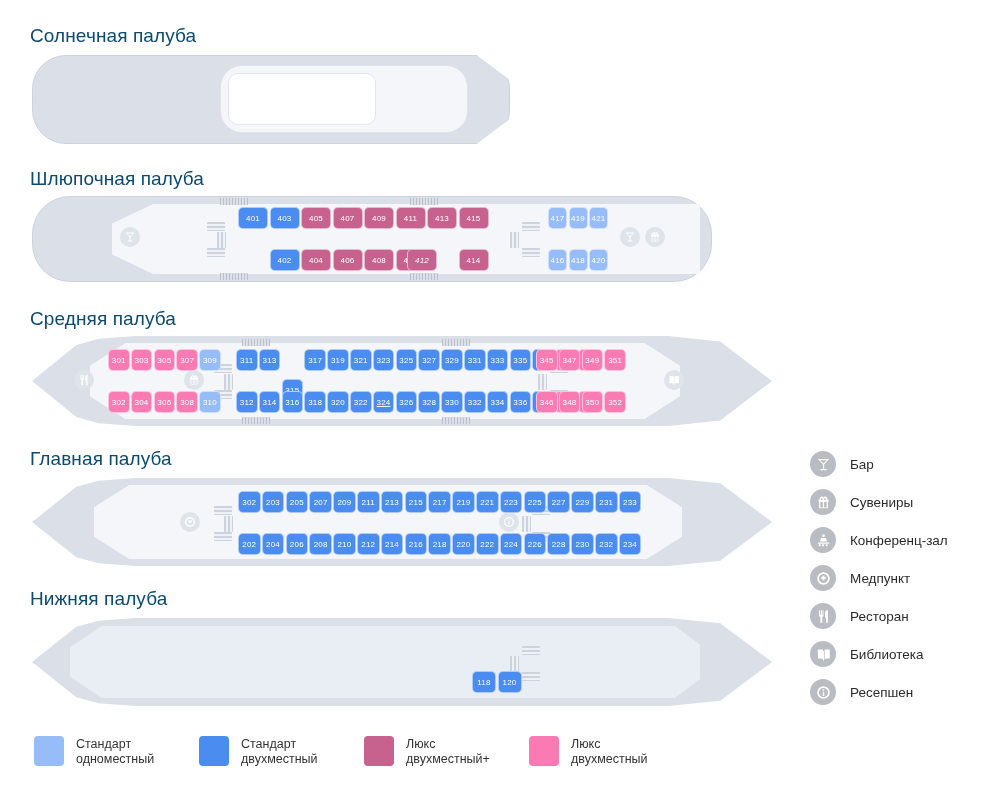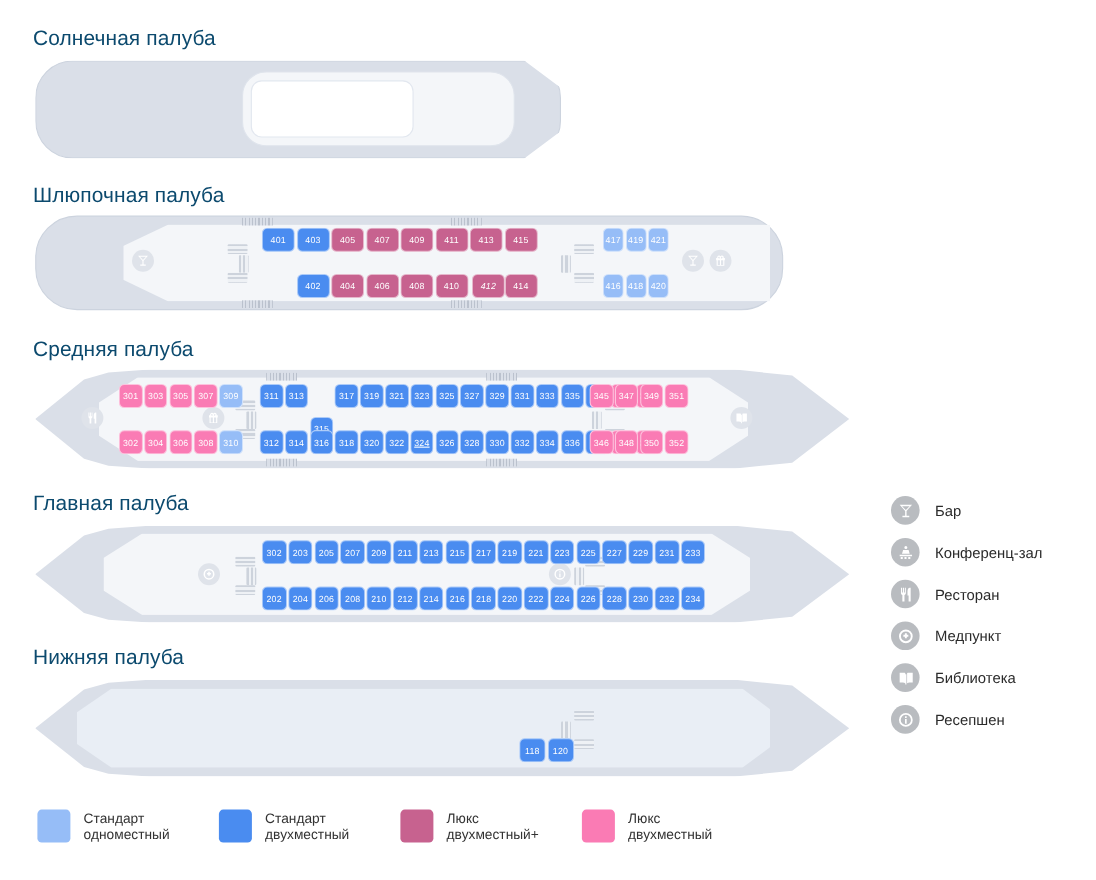--- a/index.html
+++ b/index.html
@@ -217,21 +217,21 @@
       <div class="cabin c-lux2p" style="left:395px; top:11px; width:30px;">413</div>
       <div class="cabin c-lux2p" style="left:426.5px; top:11px; width:30px;">415</div>
       <div class="cabin c-std1" style="left:516px; top:11px; width:19px;">417</div>
       <div class="cabin c-std1" style="left:536.5px; top:11px; width:19px;">419</div>
       <div class="cabin c-std1" style="left:557px; top:11px; width:19px;">421</div>
       <div class="cabin c-std2" style="left:237.5px; top:53px; width:30px;">402</div>
       <div class="cabin c-lux2p" style="left:269px; top:53px; width:30px;">404</div>
       <div class="cabin c-lux2p" style="left:300.5px; top:53px; width:30px;">406</div>
       <div class="cabin c-lux2p" style="left:332px; top:53px; width:30px;">408</div>
       <div class="cabin c-lux2p" style="left:363.5px; top:53px; width:30px;">410</div>
-      <div class="cabin c-lux2p" style="left:397px; top:53px; width:30px;font-style:italic;">412</div>
+      <div class="cabin c-lux2p" style="left:375px; top:53px; width:30px;font-style:italic;">412</div>
       <div class="cabin c-lux2p" style="left:426.5px; top:53px; width:30px;">414</div>
       <div class="cabin c-std1" style="left:516px; top:53px; width:19px;">416</div>
       <div class="cabin c-std1" style="left:536.5px; top:53px; width:19px;">418</div>
       <div class="cabin c-std1" style="left:557px; top:53px; width:19px;">420</div>
     </div>
 
   <div class="deck-title" style="left:30px; top:308px;">Средняя палуба</div>
   <div class="deck" id="deck-middle" style="left:32px; top:336px; width:740px; height:90px;">
     <div class="hull bow"></div>
     <div class="plate chamfer-both" style="left:58px; top:7px; width:590px; height:76px;"></div>
@@ -384,40 +384,48 @@
         <div class="fl-ic">
           <svg viewBox="0 0 24 24">
             <path d="M3 3h18l-8 9v7h4v2H7v-2h4v-7L3 3zm3.5 2L12 10.5 17.5 5h-11z"></path>
           </svg>
         </div>
         <div class="fl-tx">Бар</div>
       </div>
       <div class="fl-row">
         <div class="fl-ic">
           <svg viewBox="0 0 24 24">
+            <path d="M20 7h-2.2a3 3 0 0 0-.6-3.3A3 3 0 0 0 12 4a3 3 0 0 0-5.2-.3A3 3 0 0 0 6.2 7H4v4h1v10h14V11h1V7zm-7-1.2c.4-.7 1.3-1 2-.6.7.4 1 1.3.6 2-.3.5-1 .8-2.6.8.0-1.3.0-1.9 0-2.2zM8.4 5.2c.7-.4 1.6-.1 2 .6.1.3.1.9.1 2.2-1.6 0-2.3-.3-2.6-.8-.4-.7-.2-1.6.5-2zM11 20H7v-9h4v9zm6 0h-4v-9h4v9z"></path>
+          </svg>
+        </div>
+        <div class="fl-tx">Сувениры</div>
+      </div>
+      <div class="fl-row">
+        <div class="fl-ic">
+          <svg viewBox="0 0 24 24">
             <path d="M12 2a2.2 2.2 0 1 1 0 4.4A2.2 2.2 0 0 1 12 2zM8 8h8l1.6 5.5H6.4L8 8zm-5 7h18v2H3v-2zm1.5 3h3v3h-3v-3zm5.5 0h3v3h-3v-3zm5.5 0h3v3h-3v-3z"></path>
           </svg>
         </div>
         <div class="fl-tx">Конференц-зал</div>
       </div>
       <div class="fl-row">
         <div class="fl-ic">
           <svg viewBox="0 0 24 24">
+            <path d="M12 2a10 10 0 1 0 0 20 10 10 0 0 0 0-20zm0 2.8a7.2 7.2 0 1 1 0 14.4 7.2 7.2 0 0 1 0-14.4zM10.6 7.4h2.8v2.2h2.2v2.8h-2.2v2.2h-2.8v-2.2H8.4V9.6h2.2V7.4z"></path>
+          </svg>
+        </div>
+        <div class="fl-tx">Медпункт</div>
+      </div>
+      <div class="fl-row">
+        <div class="fl-ic">
+          <svg viewBox="0 0 24 24">
             <path d="M5 2h1.6v7h1.2V2h1.6v7h1.2V2H12v8.2c0 1.2-.8 2.2-2 2.5V22H6.9v-9.3c-1.2-.3-2-1.3-2-2.5V2zm12.6 0H19v20h-3v-8.6h-1.6V7.2C14.4 4.3 15.8 2.3 17.6 2z"></path>
           </svg>
         </div>
         <div class="fl-tx">Ресторан</div>
-      </div>
-      <div class="fl-row">
-        <div class="fl-ic">
-          <svg viewBox="0 0 24 24">
-            <path d="M12 2a10 10 0 1 0 0 20 10 10 0 0 0 0-20zm0 2.8a7.2 7.2 0 1 1 0 14.4 7.2 7.2 0 0 1 0-14.4zM10.6 7.4h2.8v2.2h2.2v2.8h-2.2v2.2h-2.8v-2.2H8.4V9.6h2.2V7.4z"></path>
-          </svg>
-        </div>
-        <div class="fl-tx">Медпункт</div>
       </div>
       <div class="fl-row">
         <div class="fl-ic">
           <svg viewBox="0 0 24 24">
             <path d="M3 4h7.2c.6 0 1 .4 1 1v14.4c-1-.8-2.3-1.2-3.6-1.2H3V4zm10.8 1c0-.6.4-1 1-1H22v14.2h-4.6c-1.3 0-2.6.4-3.6 1.2V5zM11.2 21.4h1.6V6.2h-1.6v15.2z"></path>
           </svg>
         </div>
         <div class="fl-tx">Библиотека</div>
       </div>
       <div class="fl-row">

